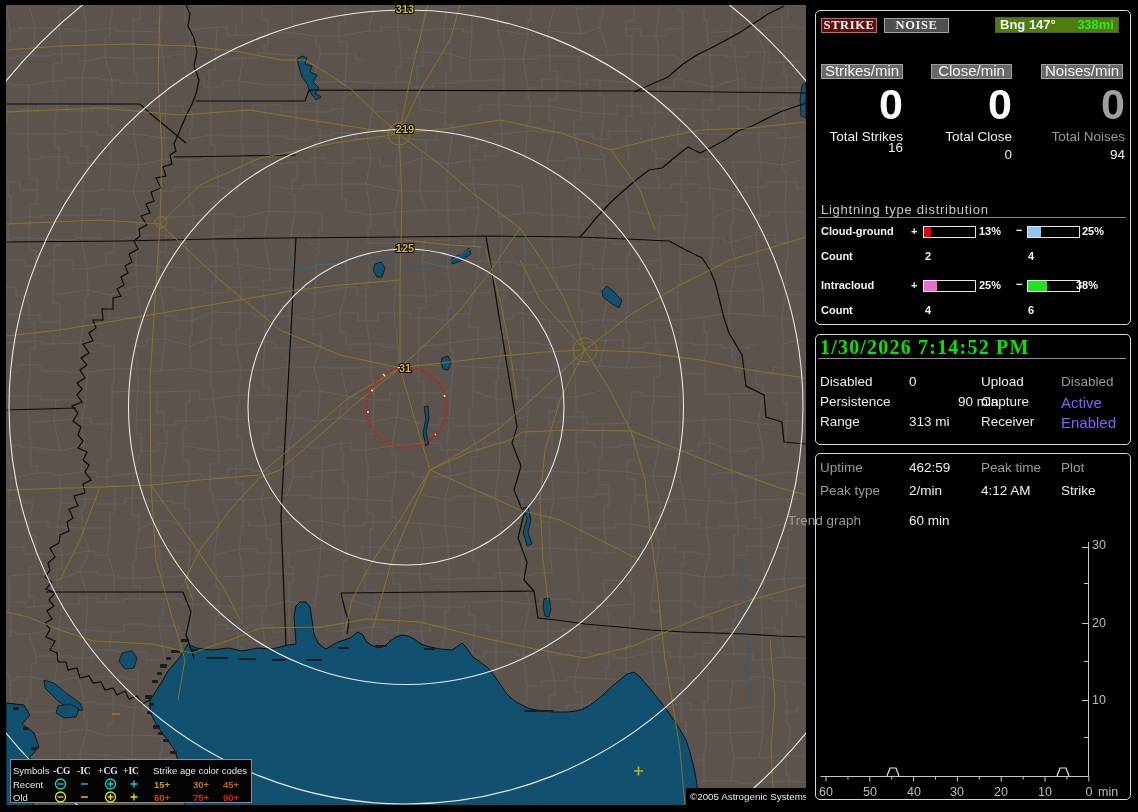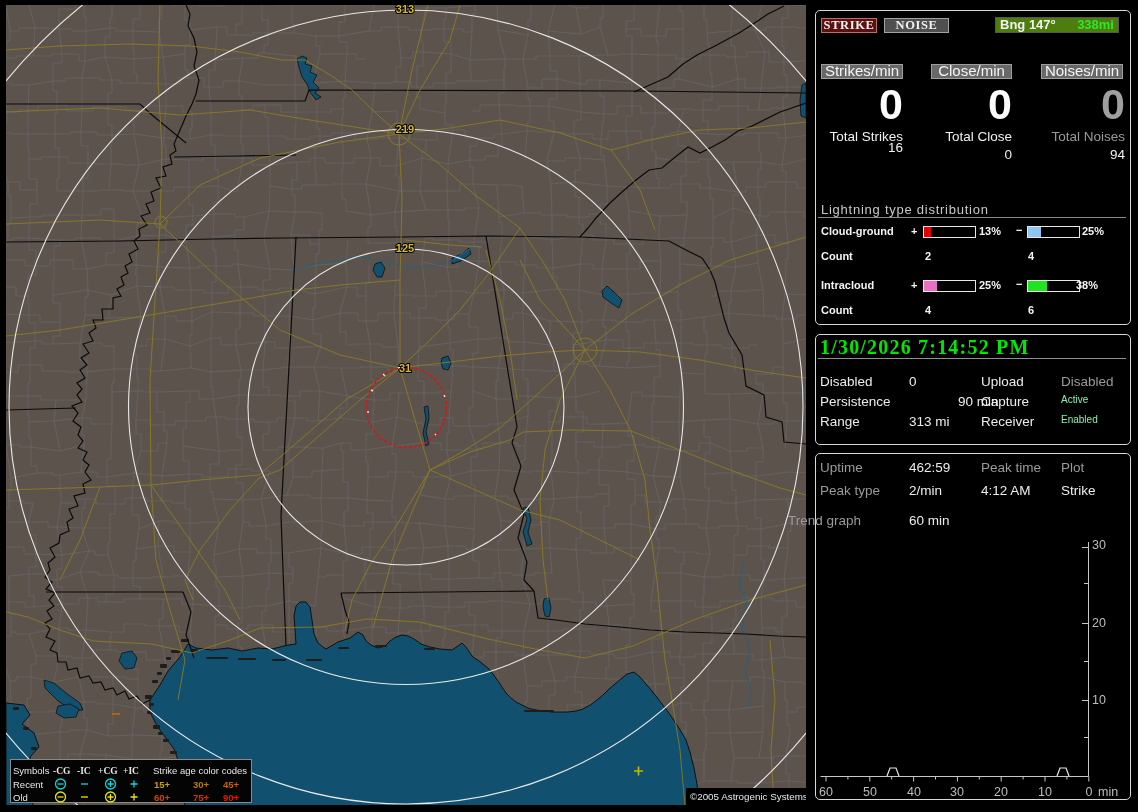--- a/index.html
+++ b/index.html
@@ -4,21 +4,21 @@
 *{margin:0;padding:0;box-sizing:border-box}
 html,body{width:1138px;height:812px;background:#000;overflow:hidden;
  font-family:"Liberation Sans",sans-serif}
 #stage{position:absolute;left:0;top:0;width:1138px;height:812px;background:#000}
 #map{position:absolute;left:6px;top:5px;width:800px;height:800px}
 .box{position:absolute;left:815px;width:316px;background:#000;
  border:1px solid #d9d9d9;border-radius:5px}
 .ab{position:absolute;white-space:nowrap}
 .lbl{color:#ececec;font-size:13.5px}
 .gry{color:#9a9a9a;font-size:13.5px}
-.grn{color:#86efac;font-size:10px}
+.grn{color:#8b5cf6;font-size:15px}
 .btn{position:absolute;text-align:center;color:#f2f2f2;
  font-family:"Liberation Serif",serif;font-weight:bold;font-size:12.5px;line-height:13px;letter-spacing:0.6px}
 .mbtn{position:absolute;background:#686868;border:1px solid #9e9e9e;color:#f4f4f4;
  font-size:15px;text-align:center;line-height:12px;height:15px}
 .big0{position:absolute;width:83px;text-align:right;font-size:43px;line-height:31px;
  font-weight:bold;color:#fcfcfc}
 .tot{position:absolute;width:83px;text-align:right;font-size:13.5px;color:#f0f0f0}
 .bar{position:absolute;width:53px;height:12px;border:1px solid #e8e8e8;background:#000}
 .bar>div{height:100%}
 .bld{font-weight:bold;font-size:11px;color:#f4f4f4}

